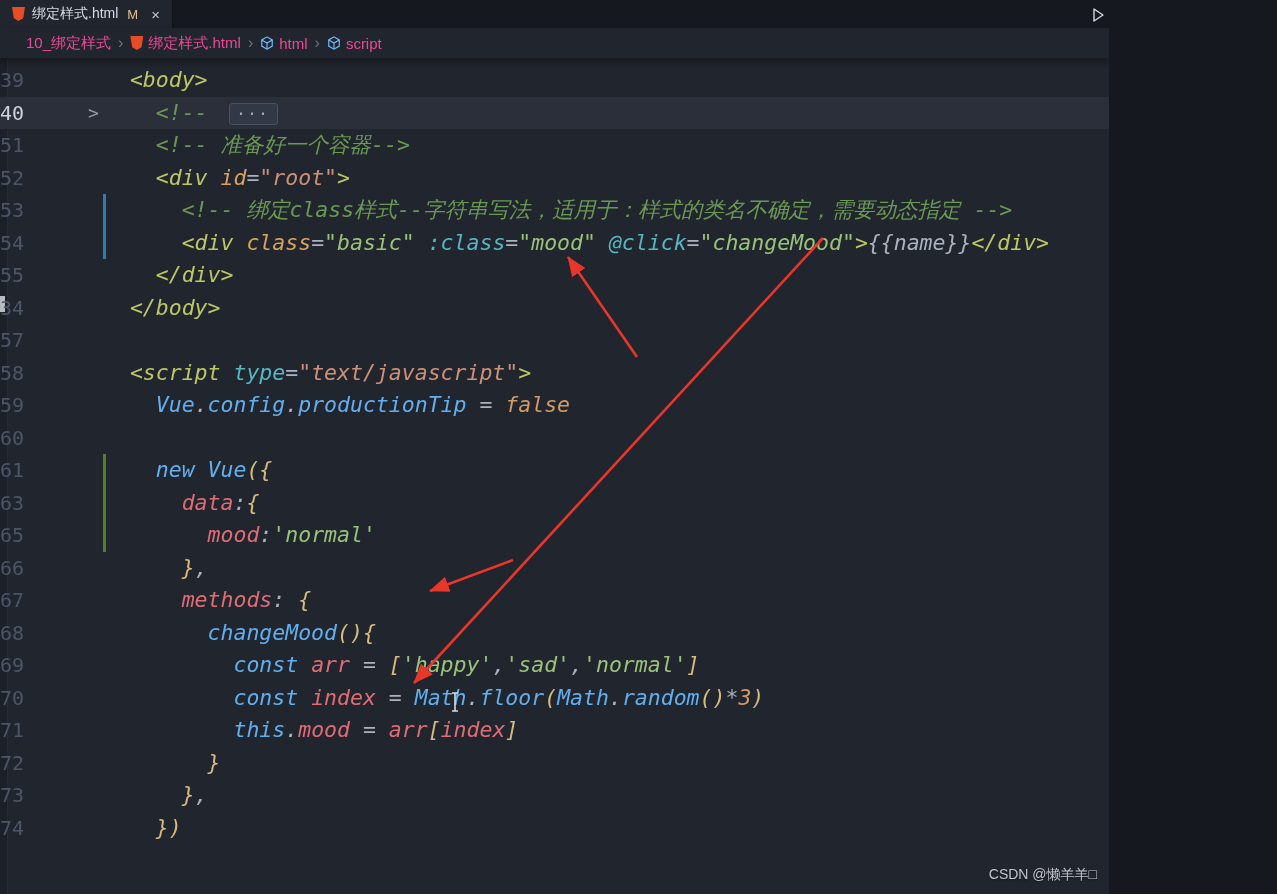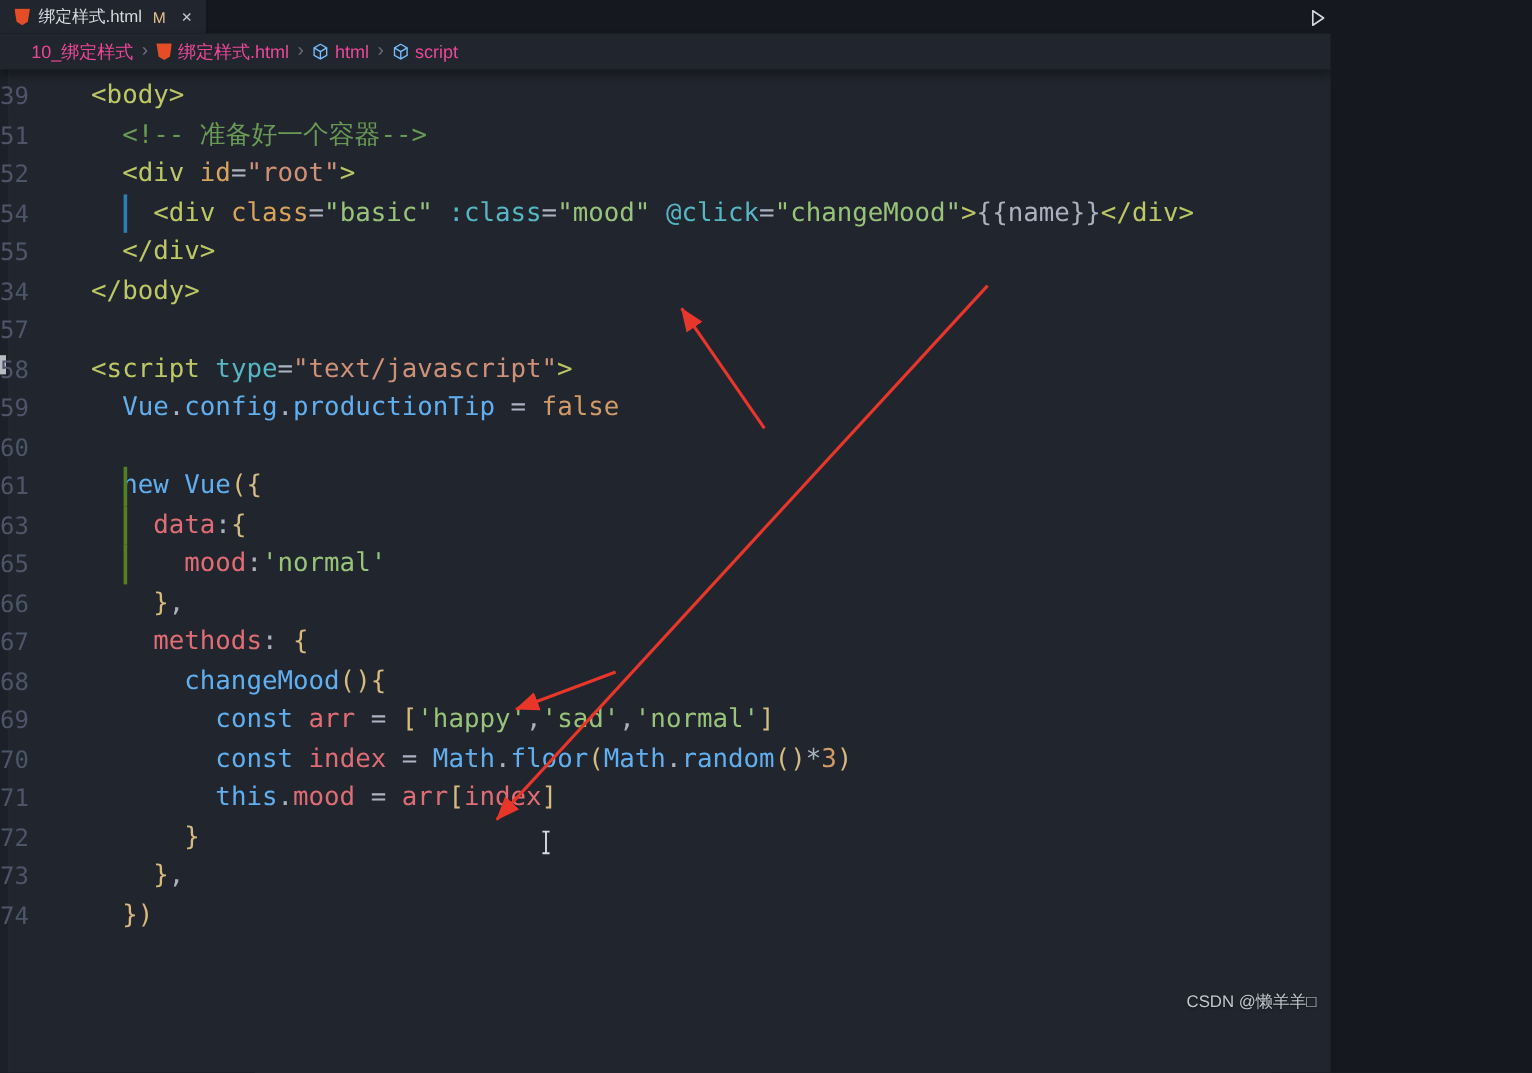--- a/index.html
+++ b/index.html
@@ -69,24 +69,25 @@
   .fold-chevron {
     position:absolute; left:88px; top:0; color:#8f98a8;
     font-family:"DejaVu Sans Mono","Liberation Mono",monospace;
     font-size:18px; line-height:32.5px; cursor:pointer;
   }
   .gitbar { position:absolute; left:103px; top:0; width:3px; height:100%; }
   .git-mod { background:var(--git_modified_blue,#2b7fb4); }
   .git-add { background:var(--git_added_green,#51821f); }
 
   .code-text {
-    display:block; padding-left:50px; white-space:pre;
+    display:block; padding-left:104px; white-space:pre;
     font-family:"DejaVu Sans Mono","Liberation Mono",monospace;
     font-size:21.5px; line-height:32.5px;
     color:var(--tok-pln,#abb2bf);
+    font-style:italic;
   }
   .tk-pln    { color:var(--tok-pln,#abb2bf); }
   .tk-tag    { color:var(--tok-tag,#bdc764); }
   .tk-attr-o { color:var(--tok-attr-o,#d8a35c); }
   .tk-attr-c { color:var(--tok-attr-c,#56b6c2); }
   .tk-str-g  { color:var(--tok-str-g,#98c379); }
   .tk-str-o  { color:var(--tok-str-o,#ce9178); }
   .tk-cmt    { color:var(--tok-cmt,#6a9955); }
   .tk-kw     { color:var(--tok-kw,#61afef); }
   .tk-fn     { color:var(--tok-fn,#61afef); }
@@ -97,21 +98,21 @@
     display:inline-block; border:1px solid #4a5160; background:#323946;
     border-radius:3px; color:#a8b0bd; padding:0 7px; margin-left:8px;
     font-size:15px; line-height:20px; letter-spacing:2px; vertical-align:middle;
     cursor:pointer;
   }
 
   
   .arrows { position:absolute; left:0; top:0; pointer-events:none; z-index:20; }
   .cursor-ibeam { position:absolute; z-index:21; pointer-events:none; }
   .watermark {
-    position:absolute; right:12px; top:826px; z-index:22;
+    position:absolute; right:12px; top:866px; z-index:22;
     color:#c3c7cd; font-size:14px; pointer-events:none;
     text-shadow:0 1px 2px rgba(0,0,0,0.5);
   }
 </style>
 </head>
 <body>
 
 <div class="app">
 
   <div class="tabbar">
@@ -156,27 +157,37 @@
   </div>
 
   <div class="editor">
     <div class="left-edge"></div>
     <div class="left-dash"></div>
     <div id="code-lines">
         <div class="code-row">
           <span class="lnum">39</span>
           <span class="code-text">  <span class="tk-tag">&lt;body&gt;</span></span>
         </div>
+        <div class="code-row active">
+          <span class="lnum">40</span>
+          <span class="fold-chevron">&gt;</span>
+          <span class="code-text">    <span class="tk-cmt">&lt;!-- </span><span class="fold-badge">···</span></span>
+        </div>
         <div class="code-row">
           <span class="lnum">51</span>
           <span class="code-text">    <span class="tk-cmt">&lt;!-- 准备好一个容器--&gt;</span></span>
         </div>
         <div class="code-row">
           <span class="lnum">52</span>
           <span class="code-text">    <span class="tk-tag">&lt;div</span><span class="tk-pln"> </span><span class="tk-attr-o">id</span><span class="tk-pln">=</span><span class="tk-str-o">"root"</span><span class="tk-tag">&gt;</span></span>
+        </div>
+        <div class="code-row">
+          <span class="lnum">53</span>
+          <span class="gitbar git-mod"></span>
+          <span class="code-text">      <span class="tk-cmt">&lt;!-- 绑定class样式--字符串写法，适用于：样式的类名不确定，需要动态指定 --&gt;</span></span>
         </div>
         <div class="code-row">
           <span class="lnum">54</span>
           <span class="gitbar git-mod"></span>
           <span class="code-text">      <span class="tk-tag">&lt;div</span><span class="tk-pln"> </span><span class="tk-attr-o">class</span><span class="tk-pln">=</span><span class="tk-str-g">"basic"</span><span class="tk-pln"> </span><span class="tk-attr-c">:class</span><span class="tk-pln">=</span><span class="tk-str-g">"mood"</span><span class="tk-pln"> </span><span class="tk-attr-c">@click</span><span class="tk-pln">=</span><span class="tk-str-g">"changeMood"</span><span class="tk-tag">&gt;</span><span class="tk-pln">{{name}}</span><span class="tk-tag">&lt;/div&gt;</span></span>
         </div>
         <div class="code-row">
           <span class="lnum">55</span>
           <span class="code-text">    <span class="tk-tag">&lt;/div&gt;</span></span>
         </div>

